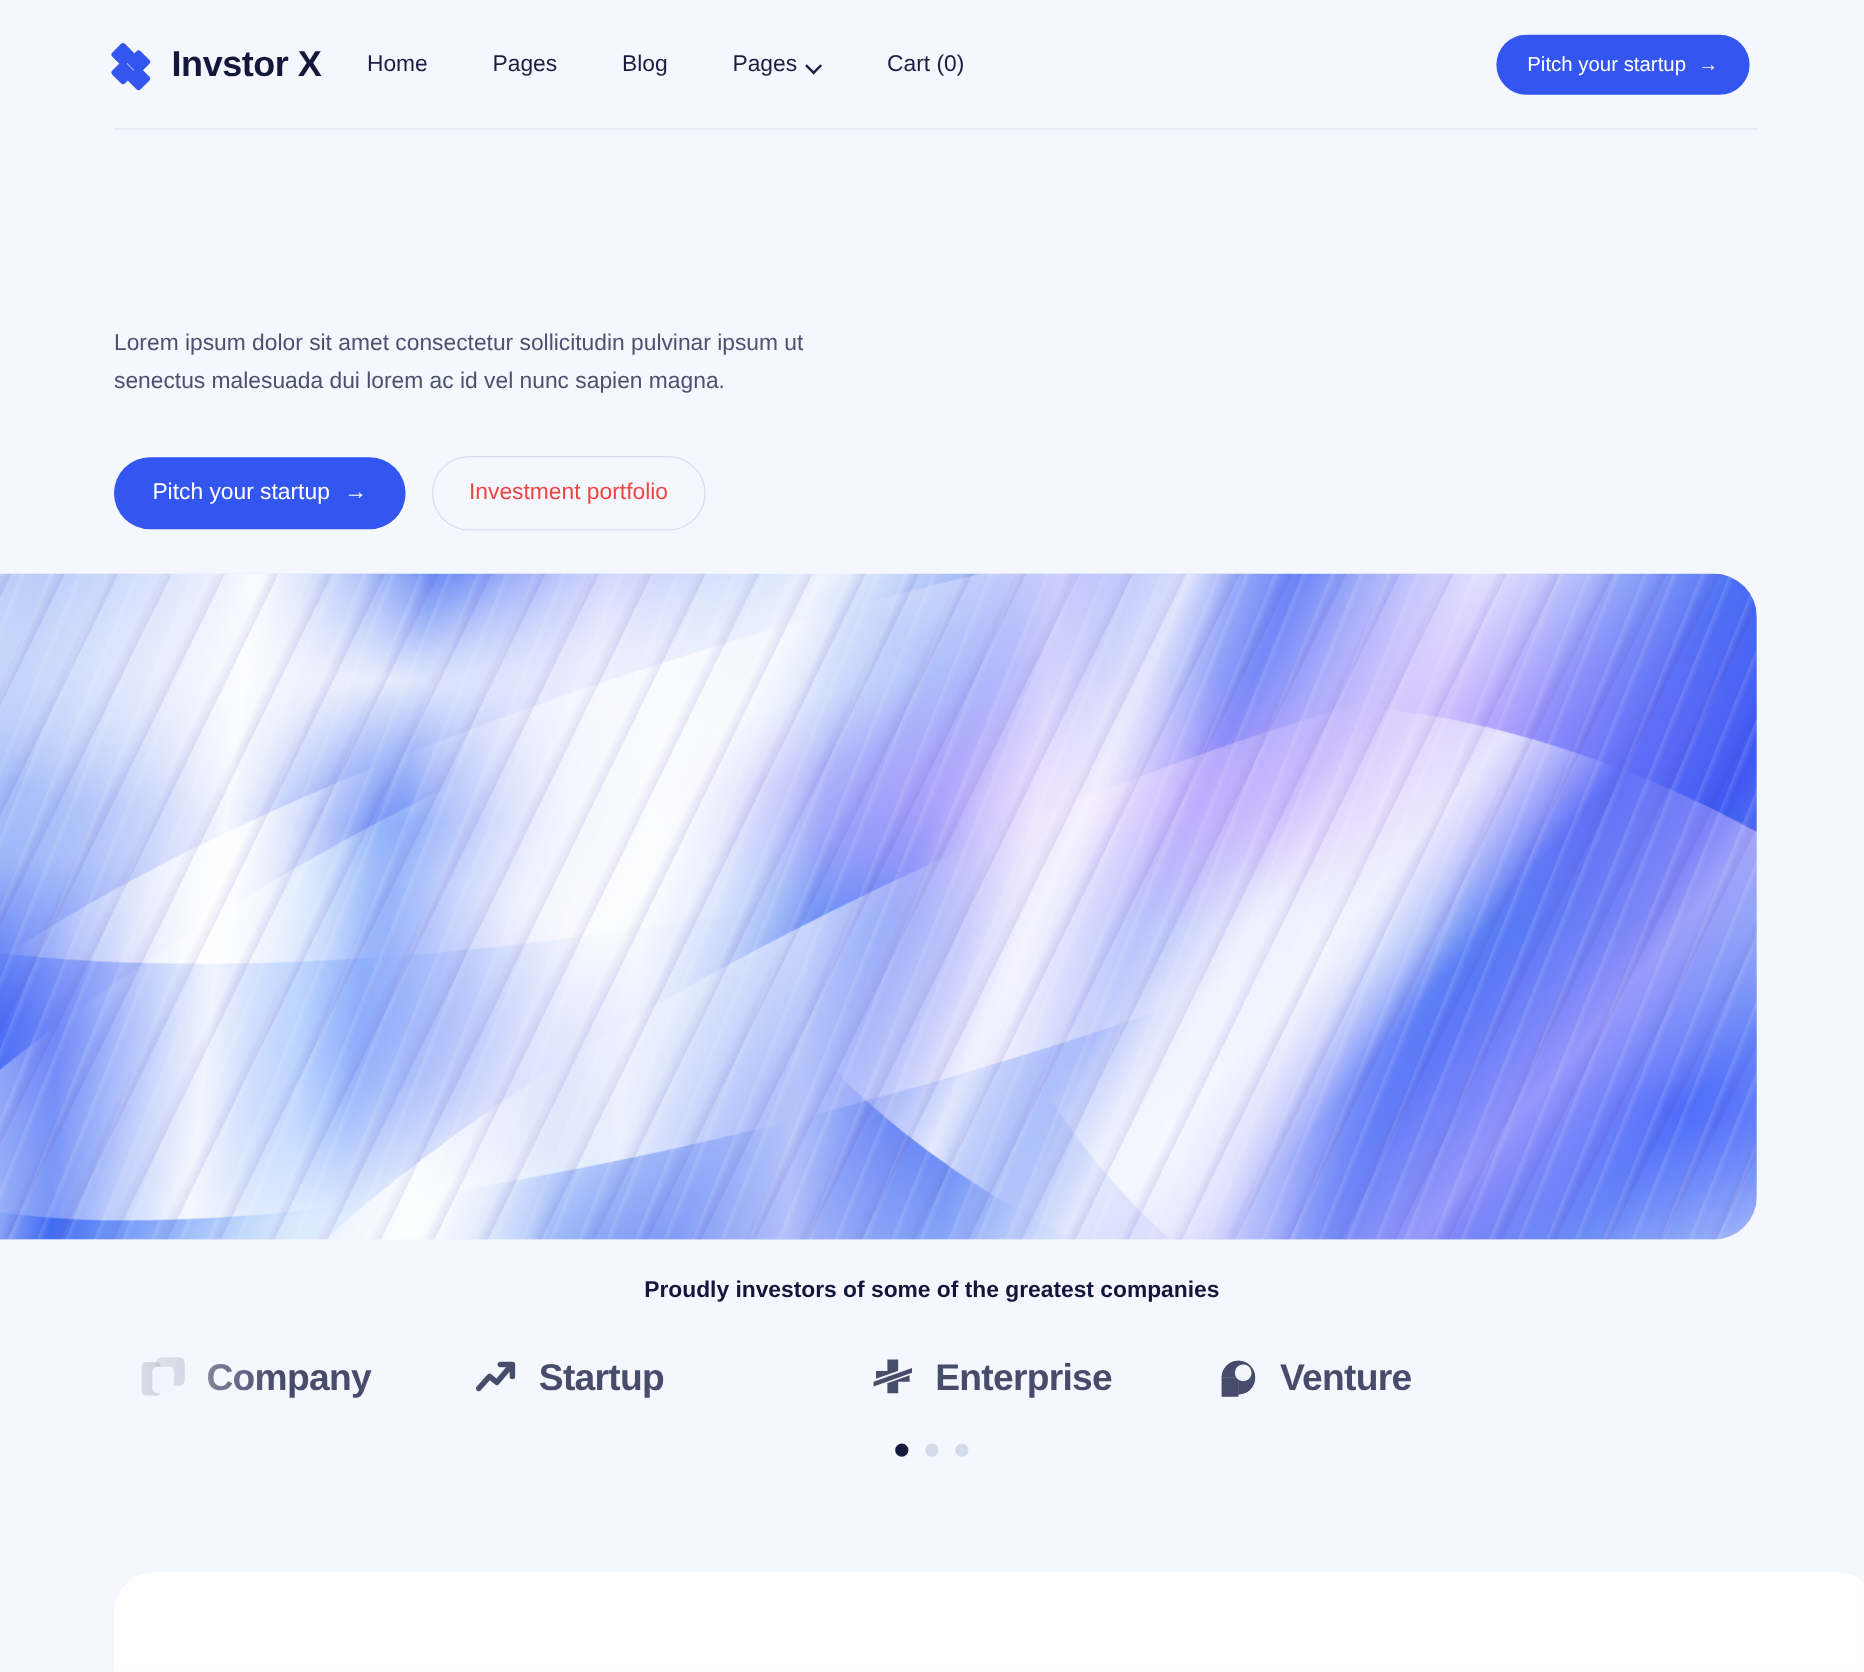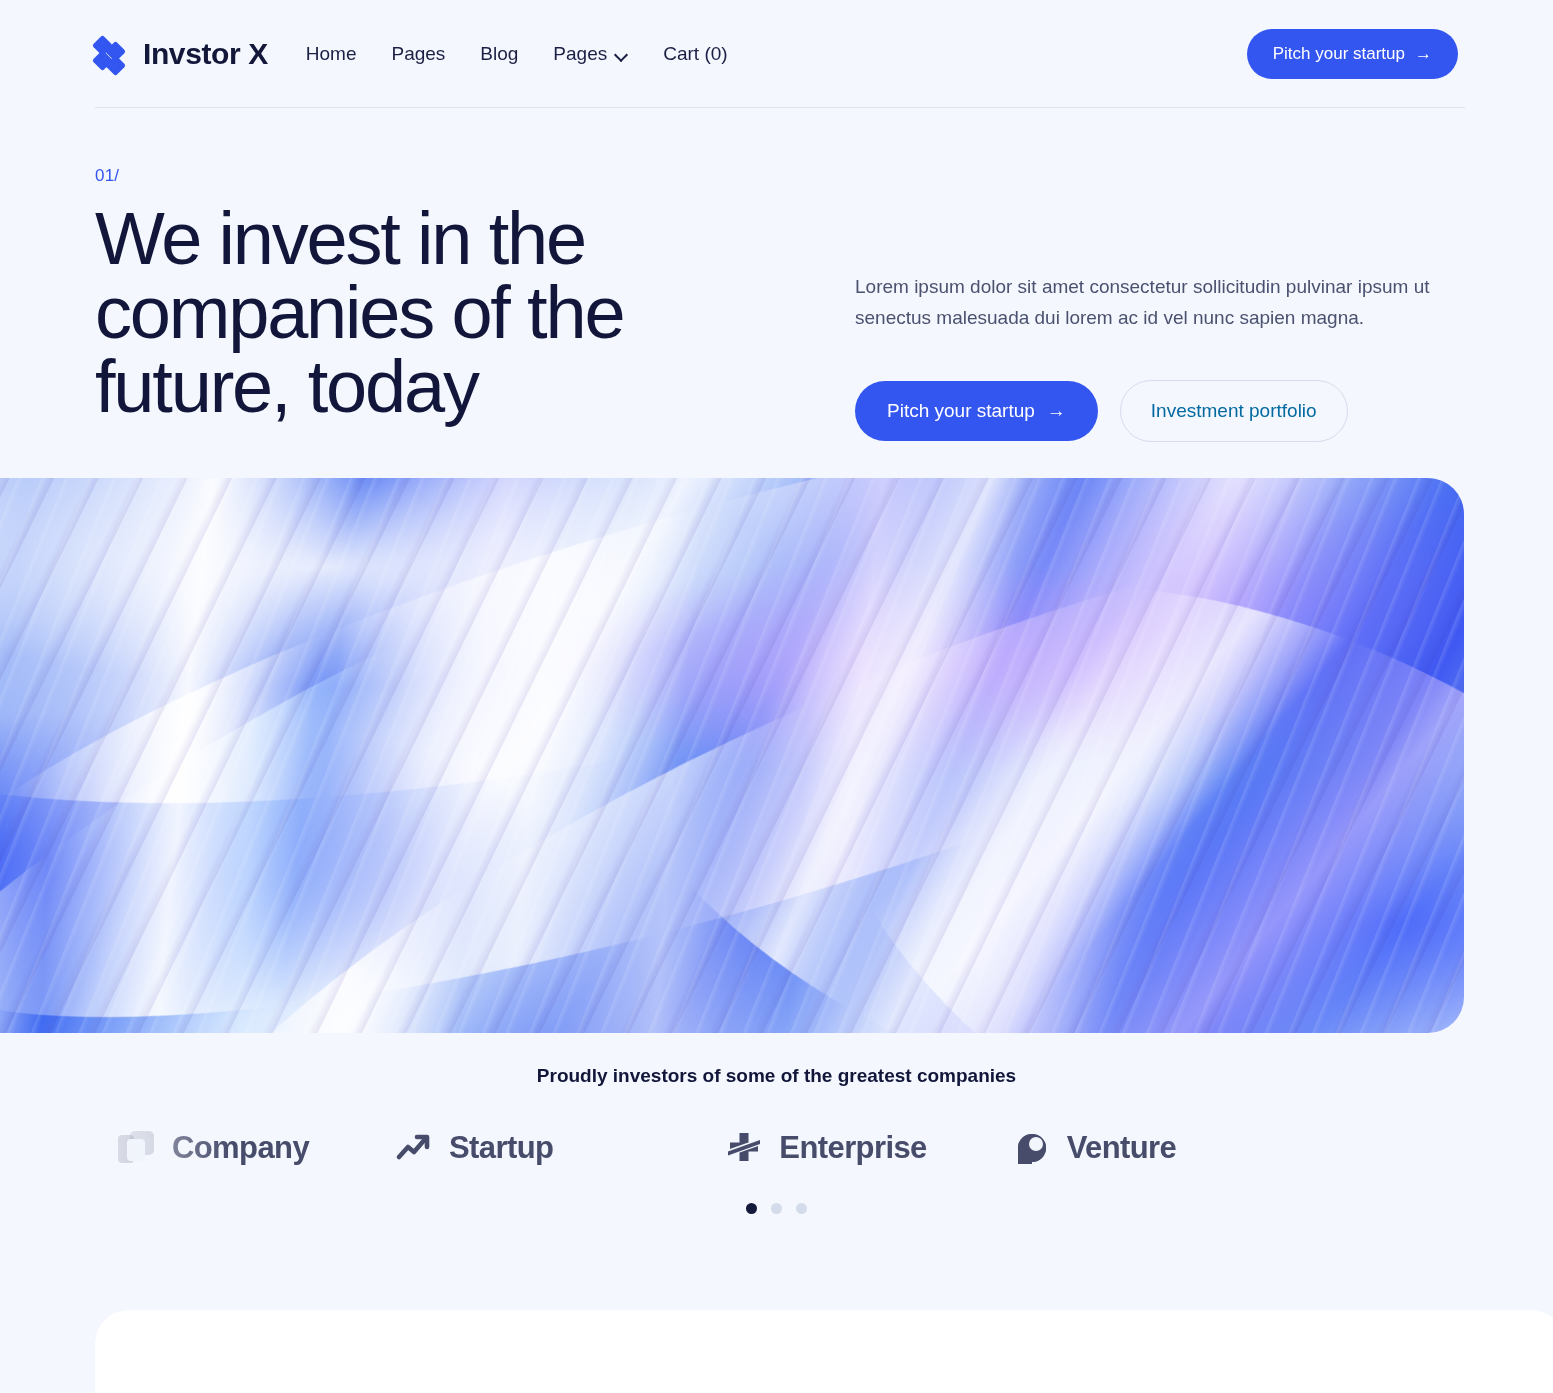--- a/index.html
+++ b/index.html
@@ -61,21 +61,21 @@
     font-size: 30px;
     font-weight: 700;
     letter-spacing: -0.4px;
     color: #13173a;
     white-space: nowrap;
   }
 
   .nav {
     display: flex;
     align-items: center;
-    gap: 35px;
+    gap: 54px;
   }
   .nav-item {
     font-size: 19px;
     color: #1b1f44;
     white-space: nowrap;
     display: flex;
     align-items: center;
     gap: 8px;
     cursor: pointer;
   }
@@ -151,21 +151,21 @@
     border-radius: 999px;
     padding: 19px 32px;
     font-size: 19px;
     font-family: "Liberation Sans", sans-serif;
     cursor: pointer;
     display: flex; align-items: center; gap: 12px;
     white-space: nowrap;
   }
   .btn-ghost {
     background: transparent;
-    color: #0369a1;
+    color: #ef4444;
     border: 1px solid #d6dced;
     border-radius: 999px;
     padding: 19px 30px;
     font-size: 19px;
     font-family: "Liberation Sans", sans-serif;
     cursor: pointer;
     white-space: nowrap;
   }
 
   
@@ -397,24 +397,20 @@
     </div>
   </nav>
 
   <button class="header-cta">
     <span>Pitch your startup</span>
     <span>→</span>
   </button>
 </header>
 
 <section class="hero">
-  <div class="hero-left">
-    <div class="eyebrow">01/</div>
-    <h1 class="hero-title">We invest in the companies of the future, today</h1>
-  </div>
 
   <div class="hero-right">
     <p class="hero-para">Lorem ipsum dolor sit amet consectetur sollicitudin pulvinar ipsum ut senectus malesuada dui lorem ac id vel nunc sapien magna.</p>
     <div class="hero-actions">
       <button class="btn-primary">
         <span>Pitch your startup</span>
         <span>→</span>
       </button>
       <button class="btn-ghost">Investment portfolio</button>
     </div>

